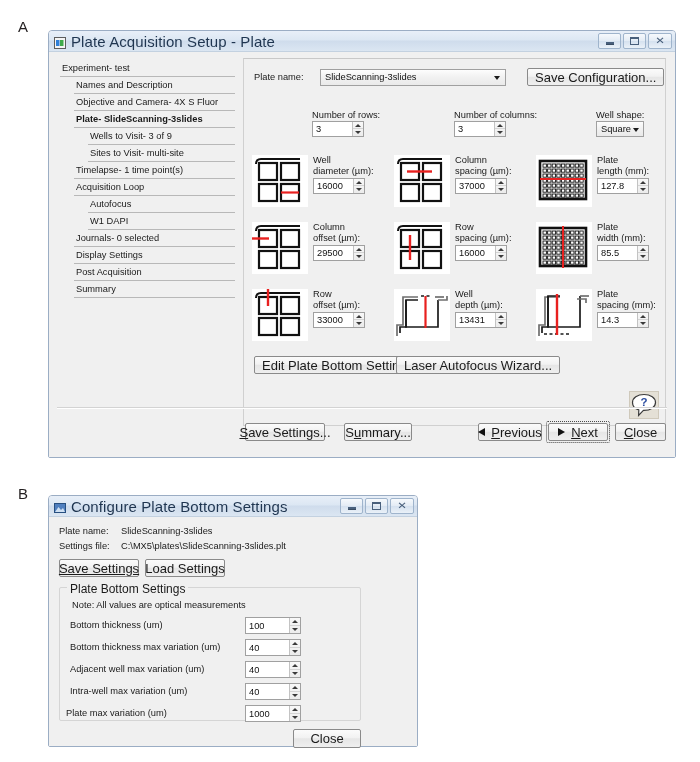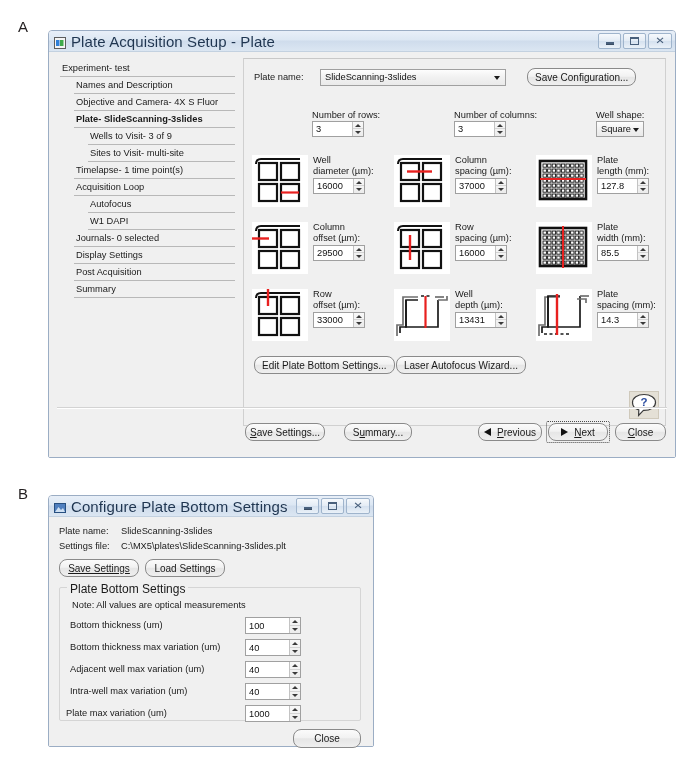--- a/index.html
+++ b/index.html
@@ -138,23 +138,23 @@
     width: 0; height: 0; margin-top: -1px;
     border-left: 3.5px solid transparent;
     border-right: 3.5px solid transparent;
     border-top: 4px solid #1a1a1a;
   }
   .combo-sm { width: 48px; height: 16px; }
   .combo-sm .arrow { right: 4px; }
 
   .btn {
     border: 1px solid #8a8a8a;
-    border-radius: 8px;
+    border-radius: 2px;
     background: linear-gradient(to bottom,#fbfbfb 0%, #f2f2f2 45%, #e6e6e6 52%, #efefef 100%);
-    font-size: 10px;
+    font-size: 13px;
     color: #1a1a1a;
     display: inline-flex; align-items: center; justify-content: center;
     height: 18px;
     padding: 0 7px;
     white-space: nowrap;
     font-family: "Liberation Sans", sans-serif;
   }
   .btn u { text-decoration: underline; }
 
   
@@ -245,21 +245,21 @@
   }
   .tri-right {
     width: 0; height: 0;
     border-top: 4.5px solid transparent;
     border-bottom: 4.5px solid transparent;
     border-left: 7px solid #111;
     margin-right: 6px;
   }
 
   
-  #win-b { left: 48px; top: 495px; width: 326px; height: 252px; }
+  #win-b { left: 48px; top: 495px; width: 370px; height: 252px; }
   #win-b .client { position: absolute; left: 0; top: 21px; right: 0; bottom: 0; background: #f0f0f0; }
   .b-row { position: absolute; font-size: 9.3px; color: #1a1a1a; white-space: nowrap; }
   .fieldset {
     position: absolute;
     border: 1px solid #d5d5d5;
     border-radius: 2px;
   }
   .fieldset > .legend {
     position: absolute;
     top: -6px; left: 7px;

